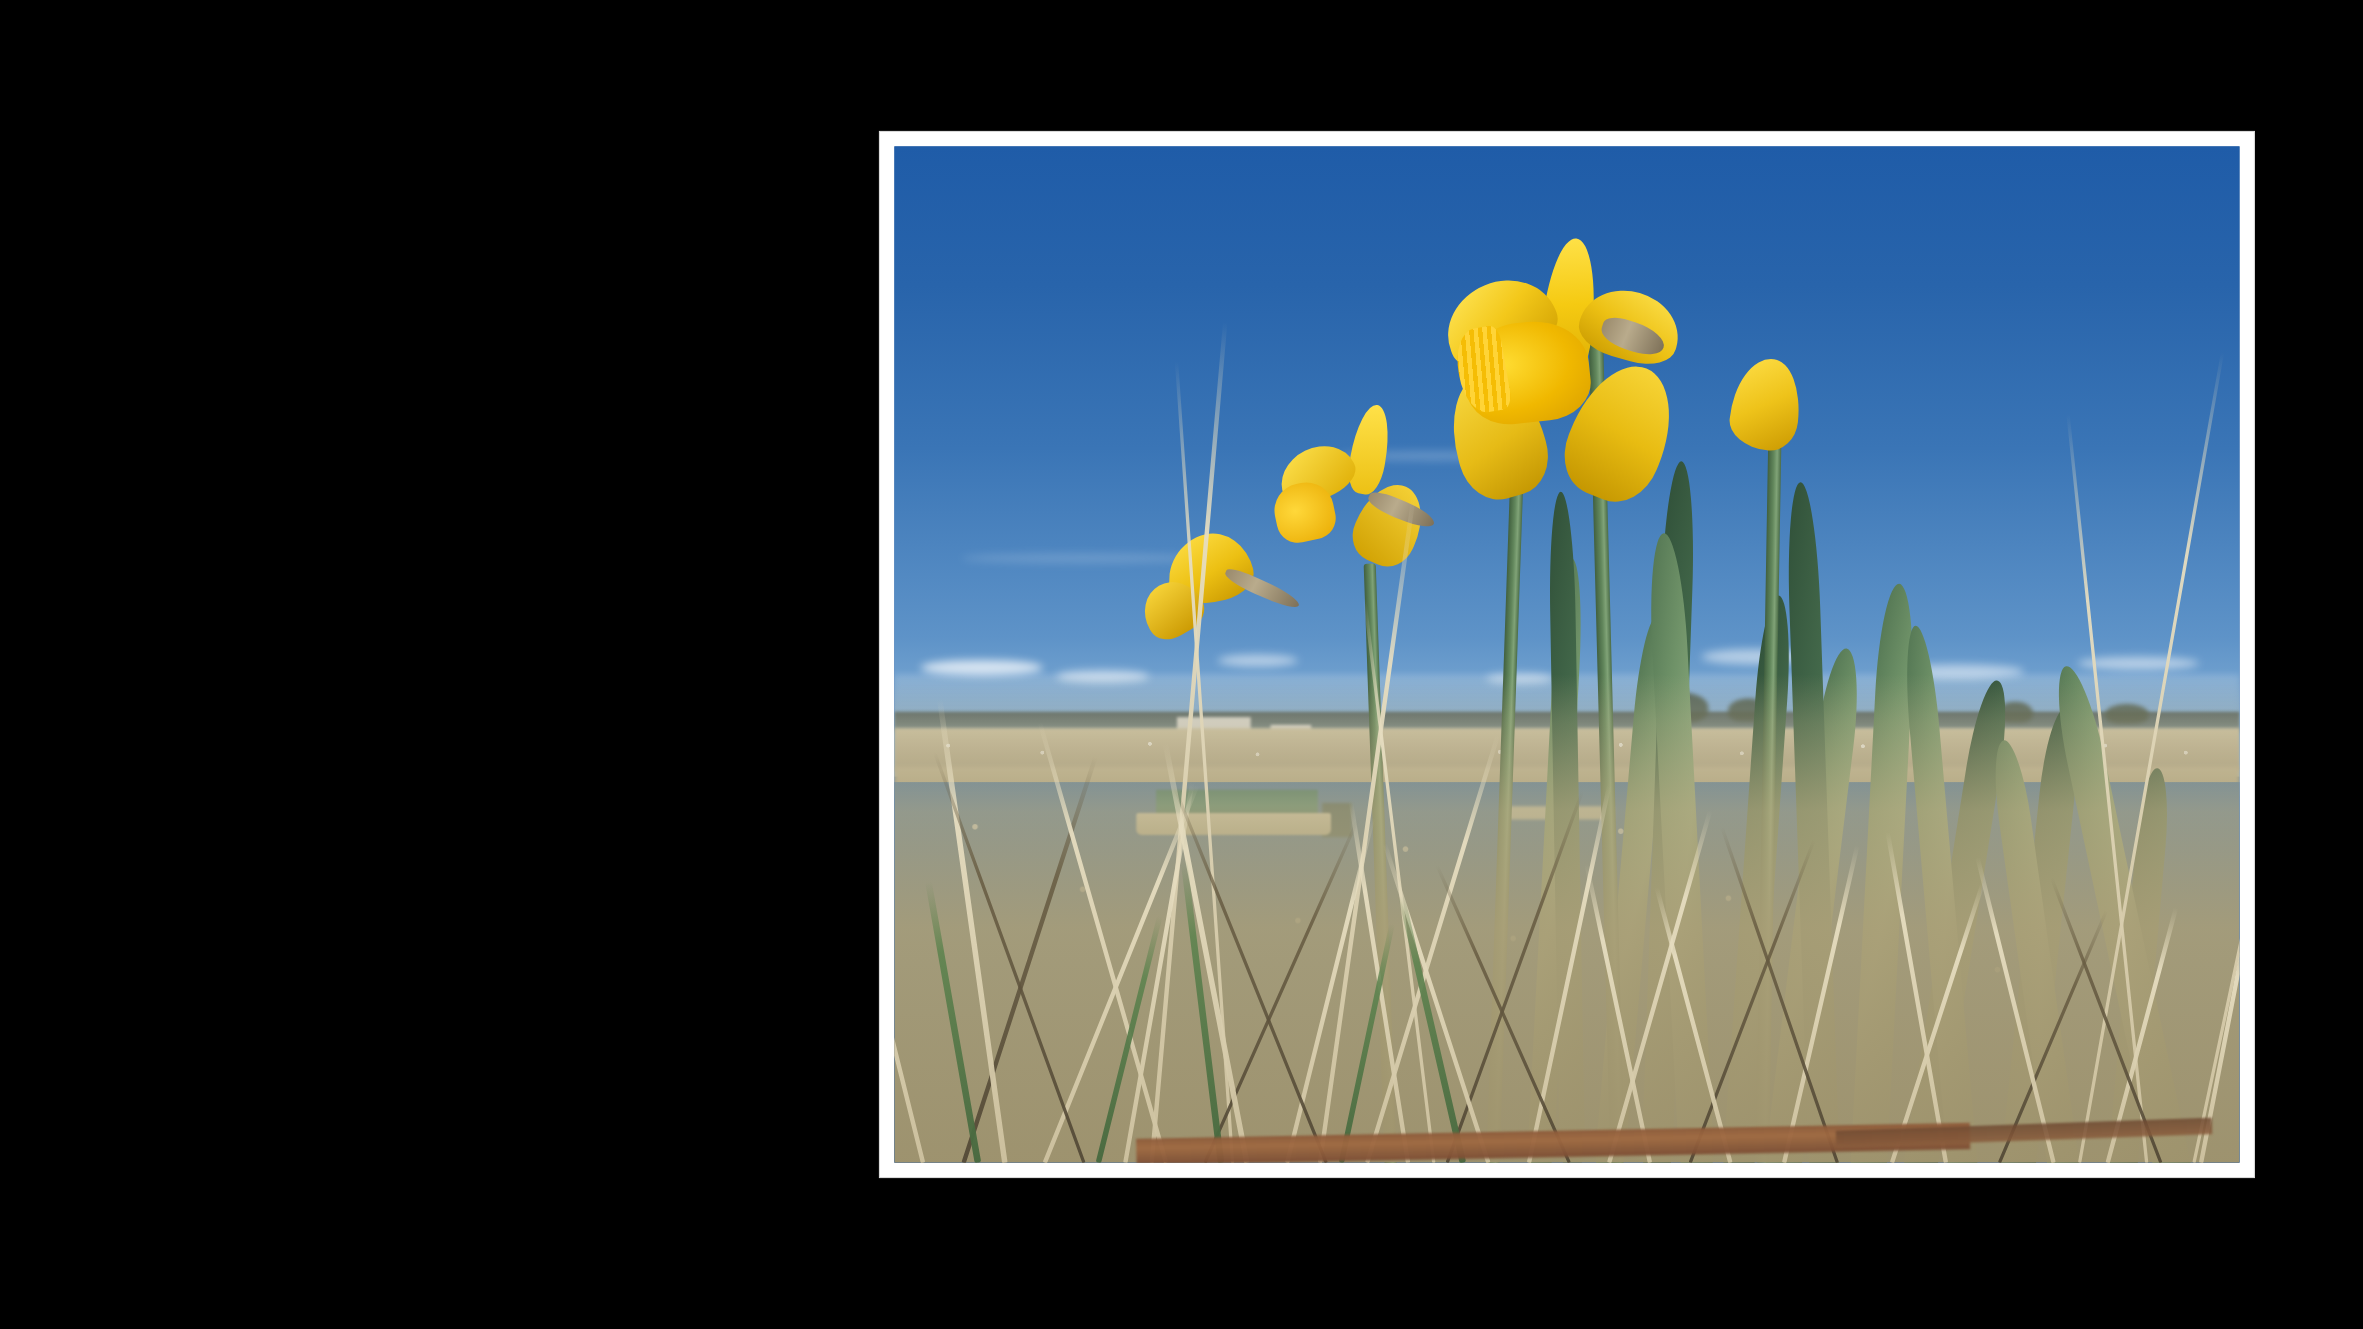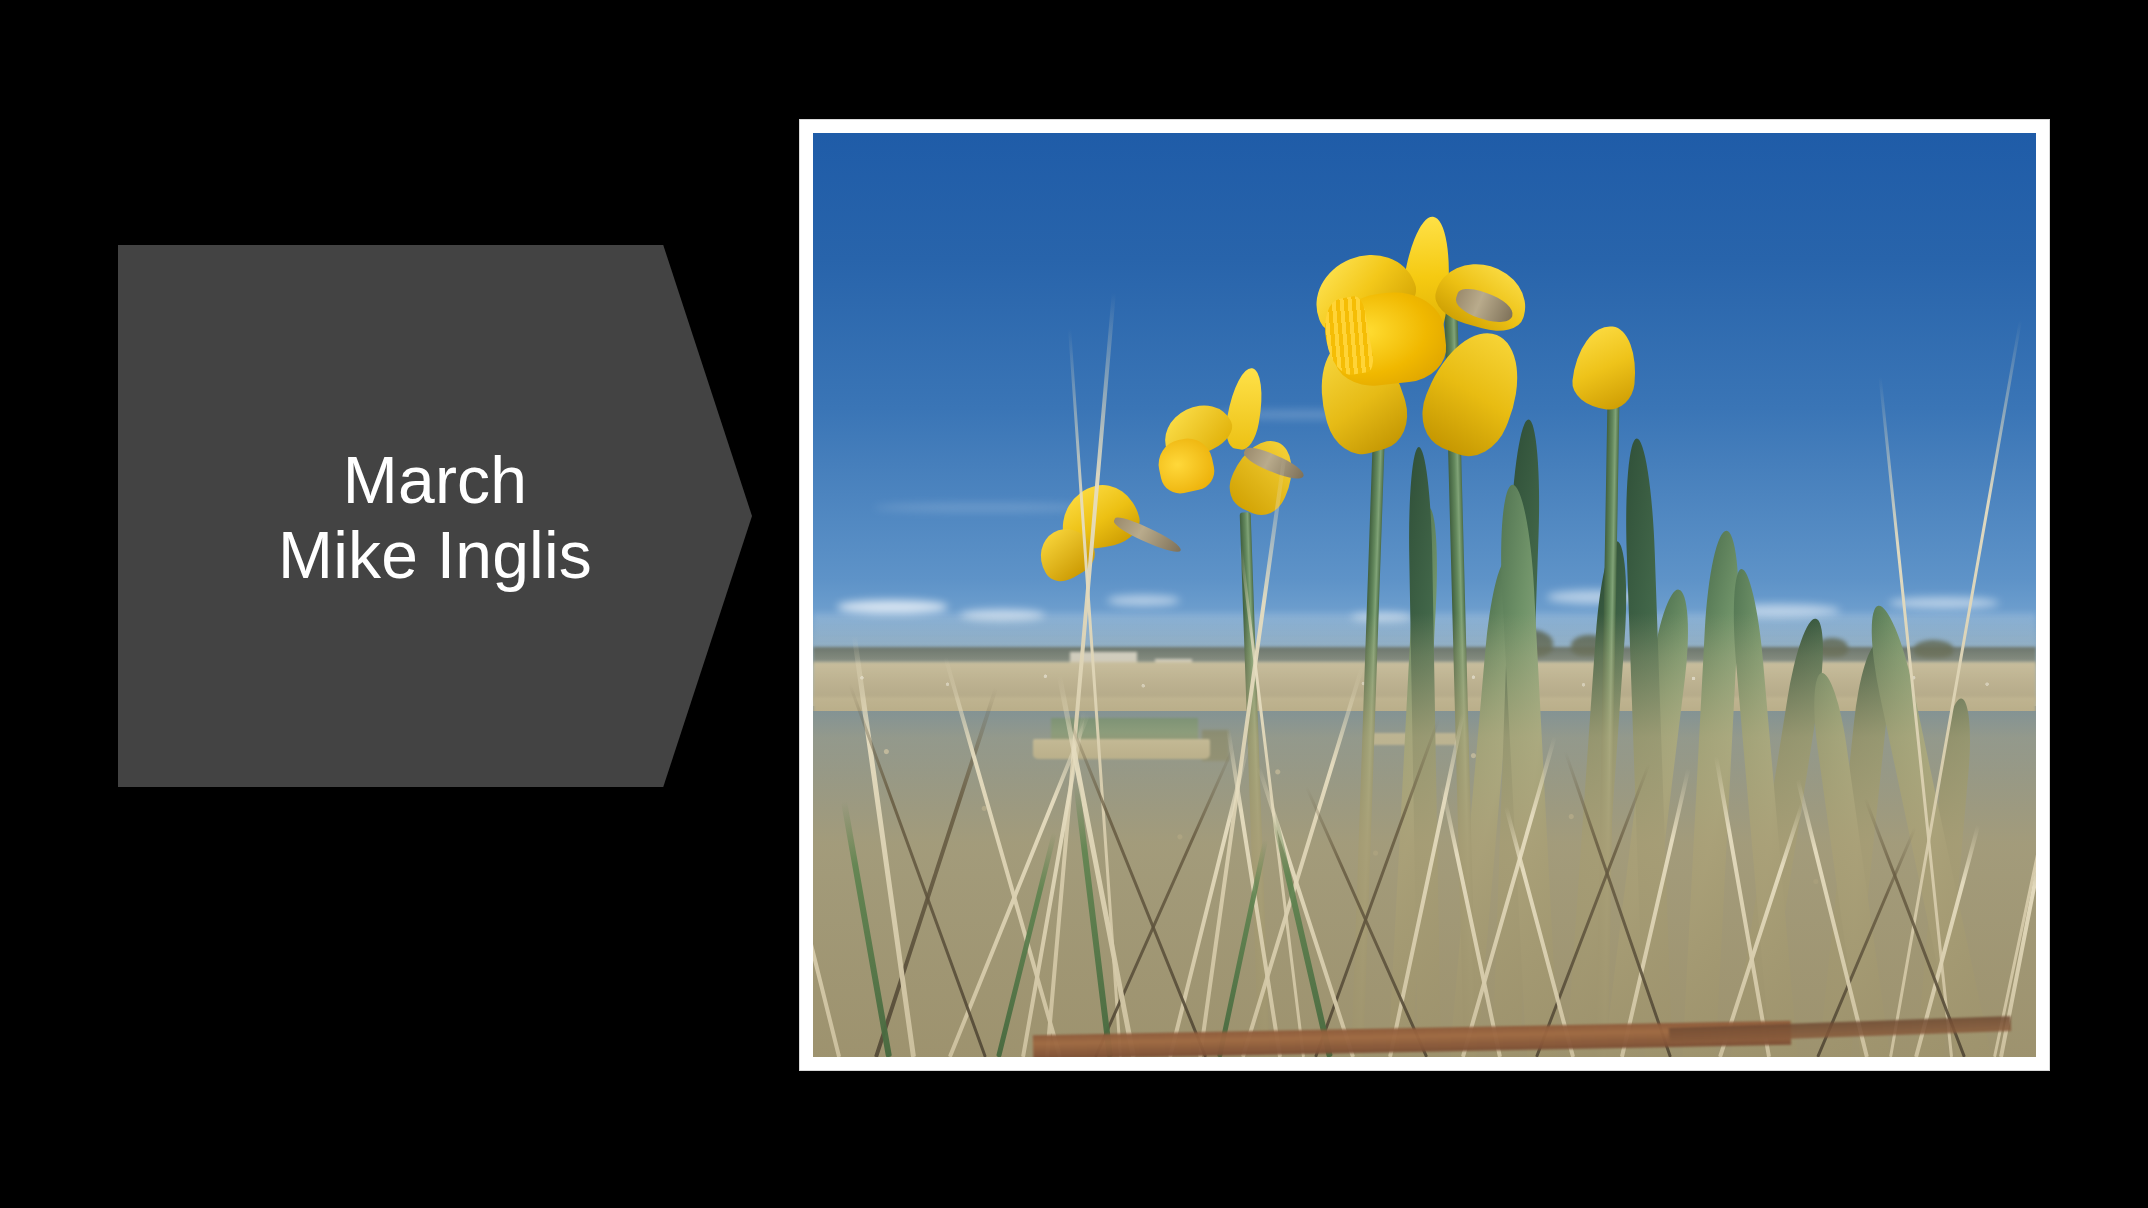--- a/index.html
+++ b/index.html
@@ -292,26 +292,20 @@
     position:absolute; left:0; right:0; top:52%; height:6%;
     background:linear-gradient(to bottom, rgba(255,255,255,.18), rgba(255,255,255,0));
     filter:blur(3px);
   }
 </style>
 </head>
 <body>
 
 <div class="slide">
 
-  <div class="banner">
-    <div class="banner-inner">
-      <div class="banner-line">March</div>
-      <div class="banner-line">Mike Inglis</div>
-    </div>
-  </div>
 
   <div class="photo-frame">
     <div class="photo">
 
       <div class="sky"></div>
       <div class="haze"></div>
       <div class="cloud c8"></div>
       <div class="cloud c9"></div>
 
       <div class="treeline"></div>

